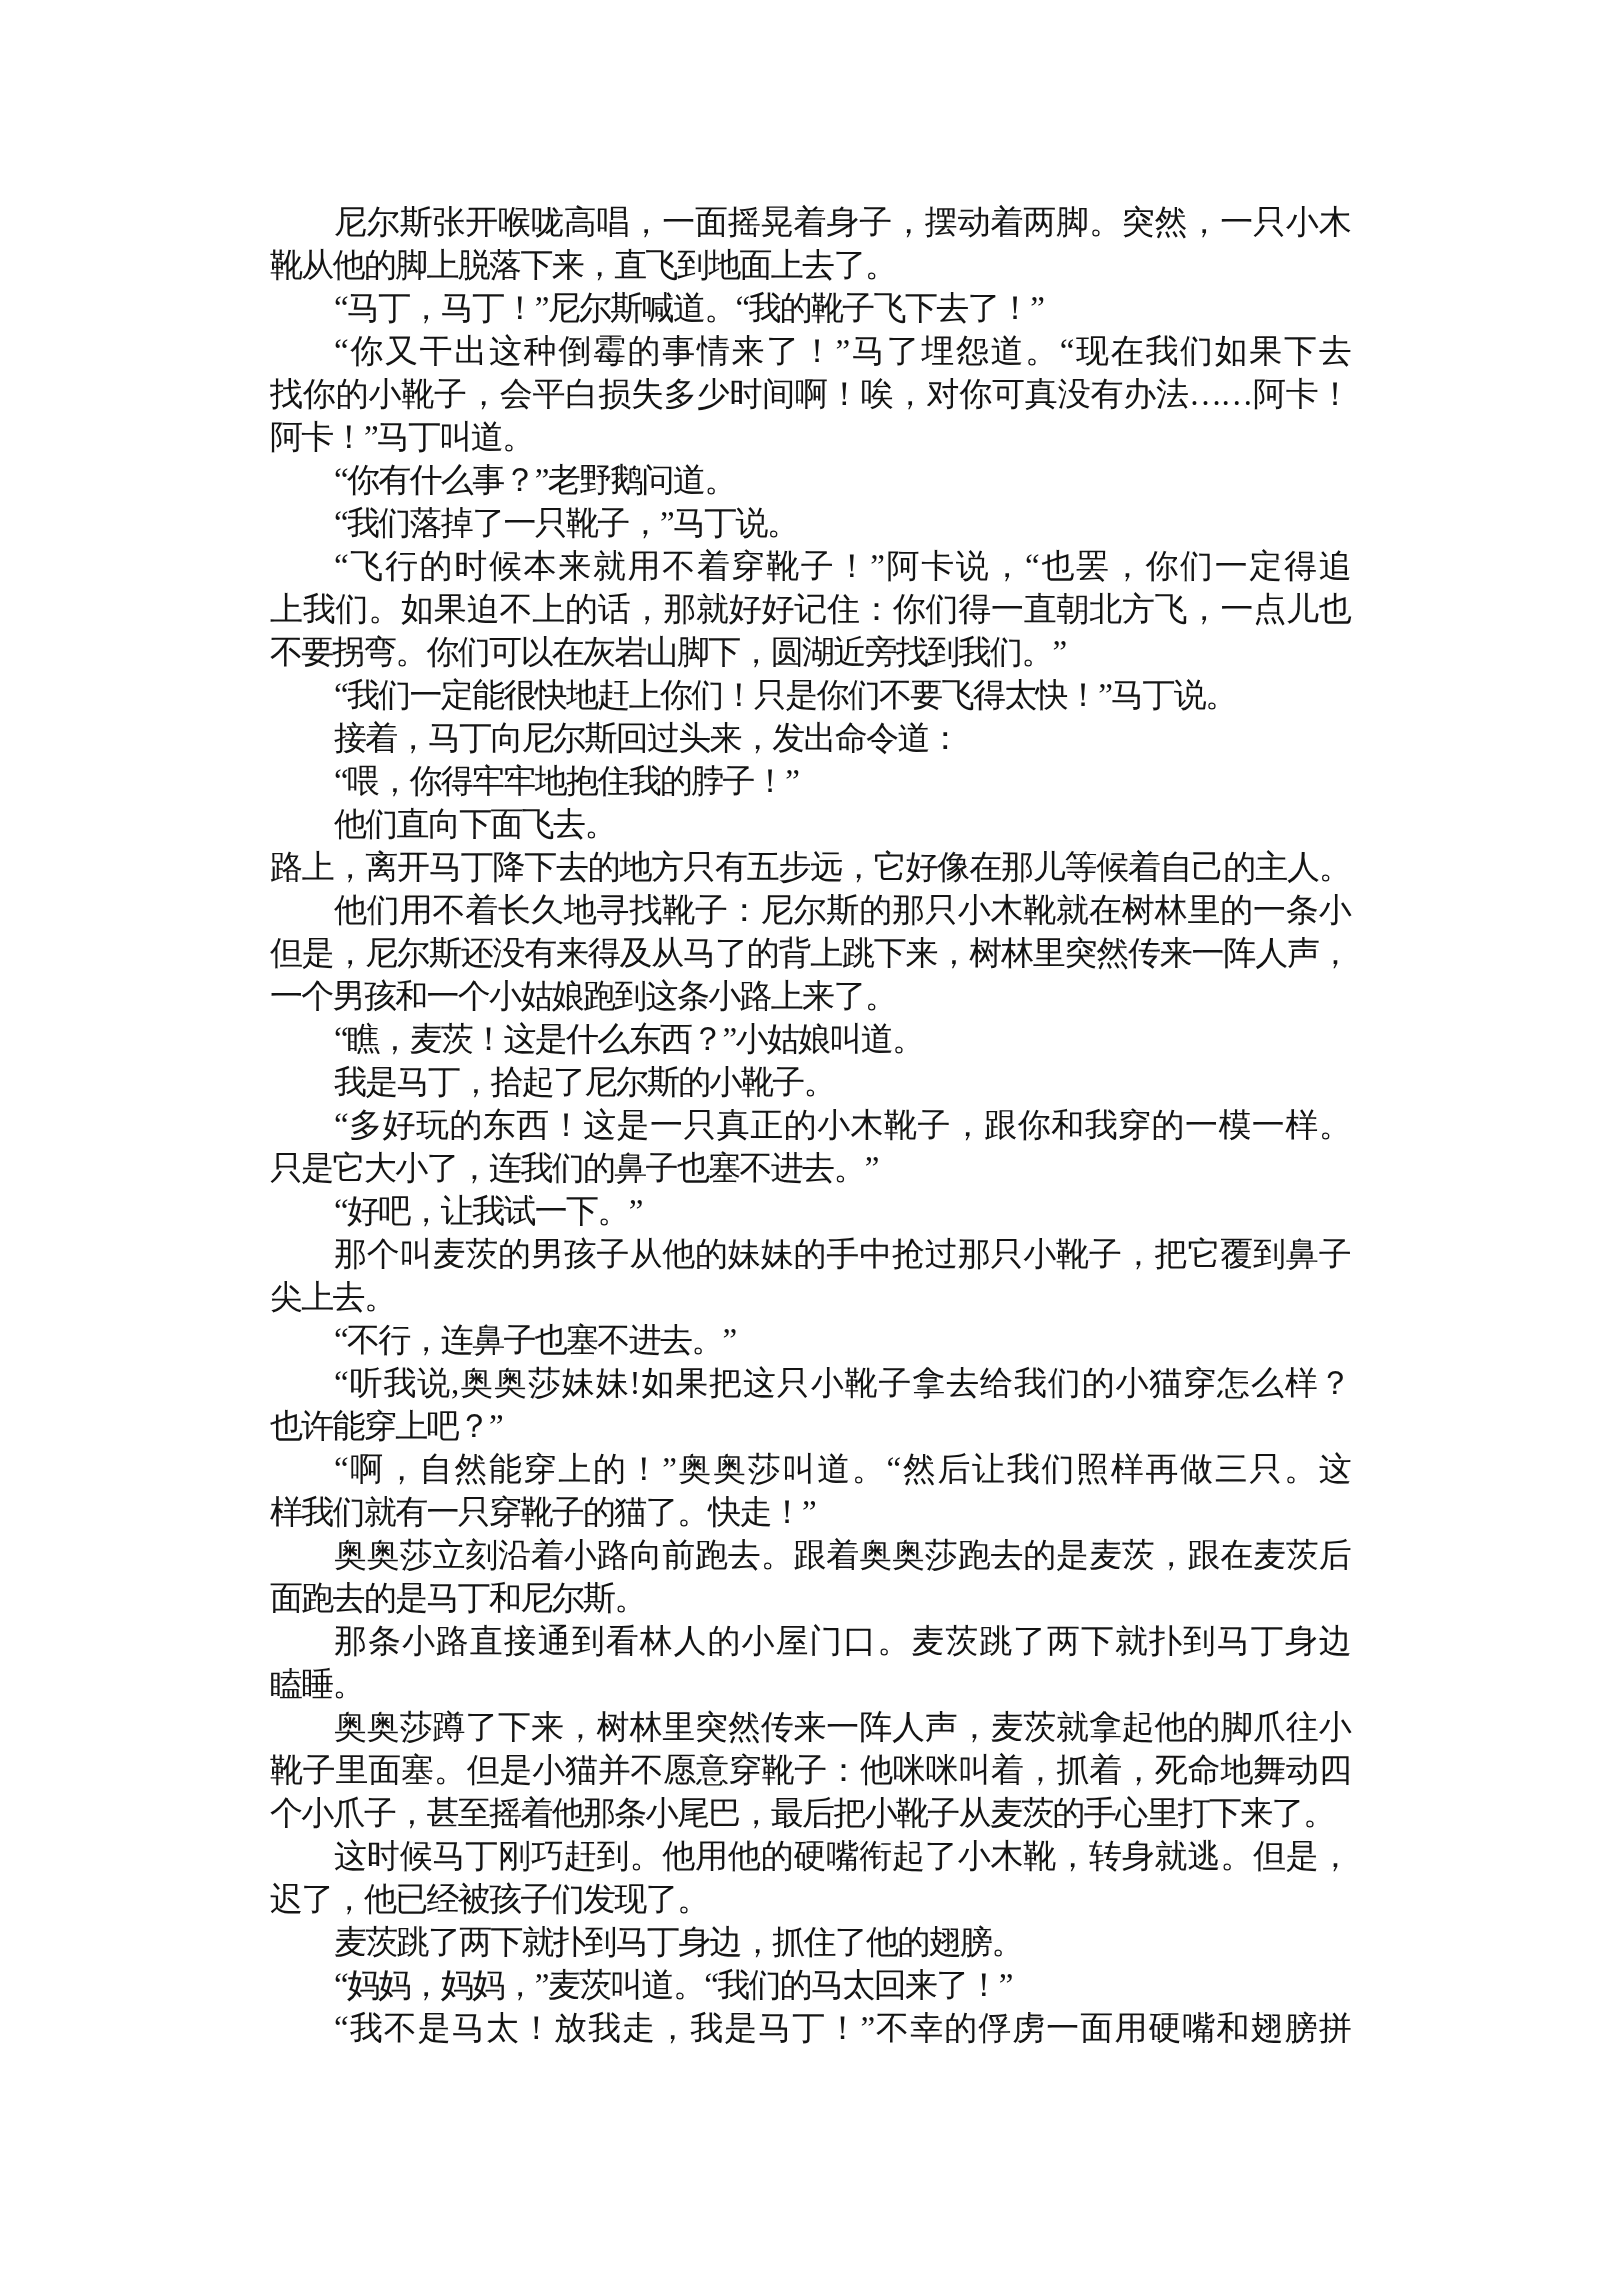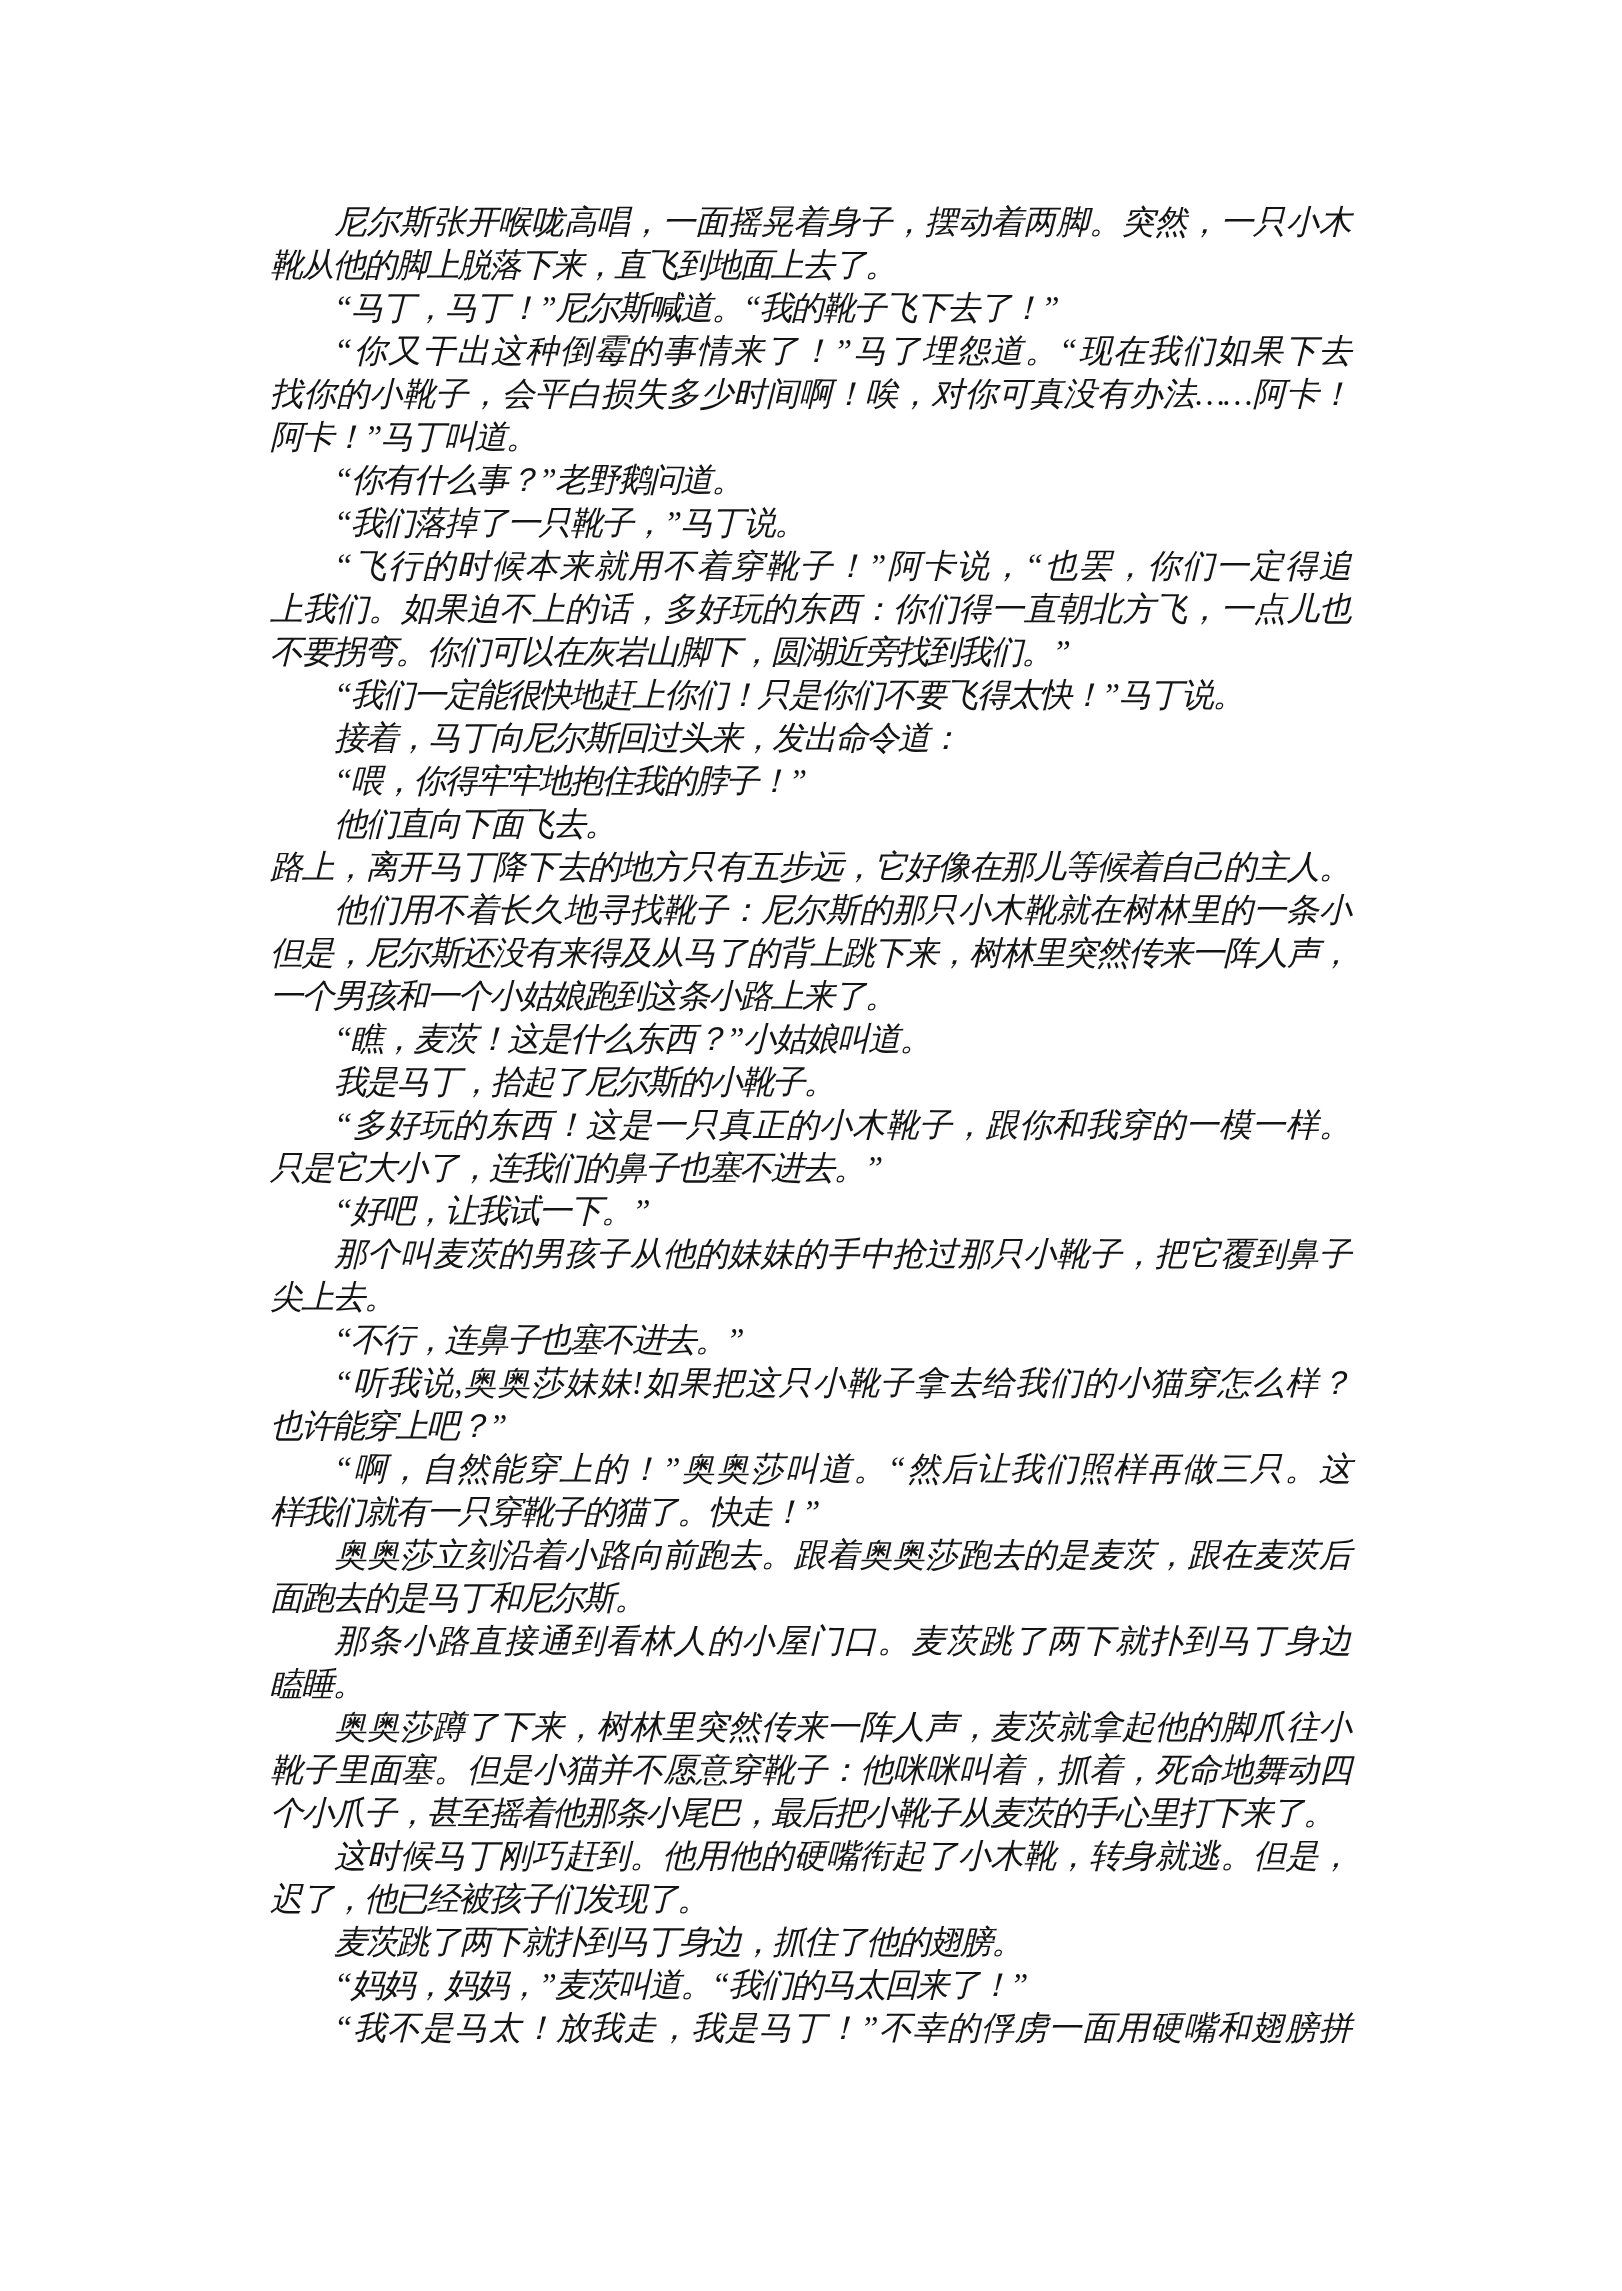--- a/index.html
+++ b/index.html
@@ -20,21 +20,20 @@
     font-family: "Liberation Serif", "DejaVu Serif", serif;
     font-size: 33px;
     line-height: 43px;
     letter-spacing: -1.7px;
     color: #141414;
     -webkit-font-smoothing: antialiased;
   }
   .line {
     white-space: nowrap;
     text-align: left;
-    font-style: italic;
   }
   .line.justify {
     white-space: normal;
     text-align: justify;
     text-align-last: justify;
     text-justify: inter-ideograph;
   }
   .line.indent {
     padding-left: 64px;
   }
@@ -46,21 +45,21 @@
   <div class="text-block" id="text-block">
       <div class="line indent justify">尼尔斯张开喉咙高唱，一面摇晃着身子，摆动着两脚。突然，一只小木</div>
       <div class="line">靴从他的脚上脱落下来，直飞到地面上去了。</div>
       <div class="line indent">“马丁，马丁！”尼尔斯喊道。“我的靴子飞下去了！”</div>
       <div class="line indent justify">“你又干出这种倒霉的事情来了！”马了埋怨道。“现在我们如果下去</div>
       <div class="line justify">找你的小靴子，会平白损失多少时间啊！唉，对你可真没有办法……阿卡！</div>
       <div class="line">阿卡！”马丁叫道。</div>
       <div class="line indent">“你有什么事？”老野鹅问道。</div>
       <div class="line indent">“我们落掉了一只靴子，”马丁说。</div>
       <div class="line indent justify">“飞行的时候本来就用不着穿靴子！”阿卡说，“也罢，你们一定得追</div>
-      <div class="line justify">上我们。如果迫不上的话，多好玩的东西：你们得一直朝北方飞，一点儿也</div>
+      <div class="line justify">上我们。如果迫不上的话，那就好好记住：你们得一直朝北方飞，一点儿也</div>
       <div class="line">不要拐弯。你们可以在灰岩山脚下，圆湖近旁找到我们。”</div>
       <div class="line indent">“我们一定能很快地赶上你们！只是你们不要飞得太快！”马丁说。</div>
       <div class="line indent">接着，马丁向尼尔斯回过头来，发出命令道：</div>
       <div class="line indent">“喂，你得牢牢地抱住我的脖子！”</div>
       <div class="line indent">他们直向下面飞去。</div>
       <div class="line justify">路上，离开马丁降下去的地方只有五步远，它好像在那儿等候着自己的主人。</div>
       <div class="line indent justify">他们用不着长久地寻找靴子：尼尔斯的那只小木靴就在树林里的一条小</div>
       <div class="line justify">但是，尼尔斯还没有来得及从马了的背上跳下来，树林里突然传来一阵人声，</div>
       <div class="line">一个男孩和一个小姑娘跑到这条小路上来了。</div>
       <div class="line indent">“瞧，麦茨！这是什么东西？”小姑娘叫道。</div>

